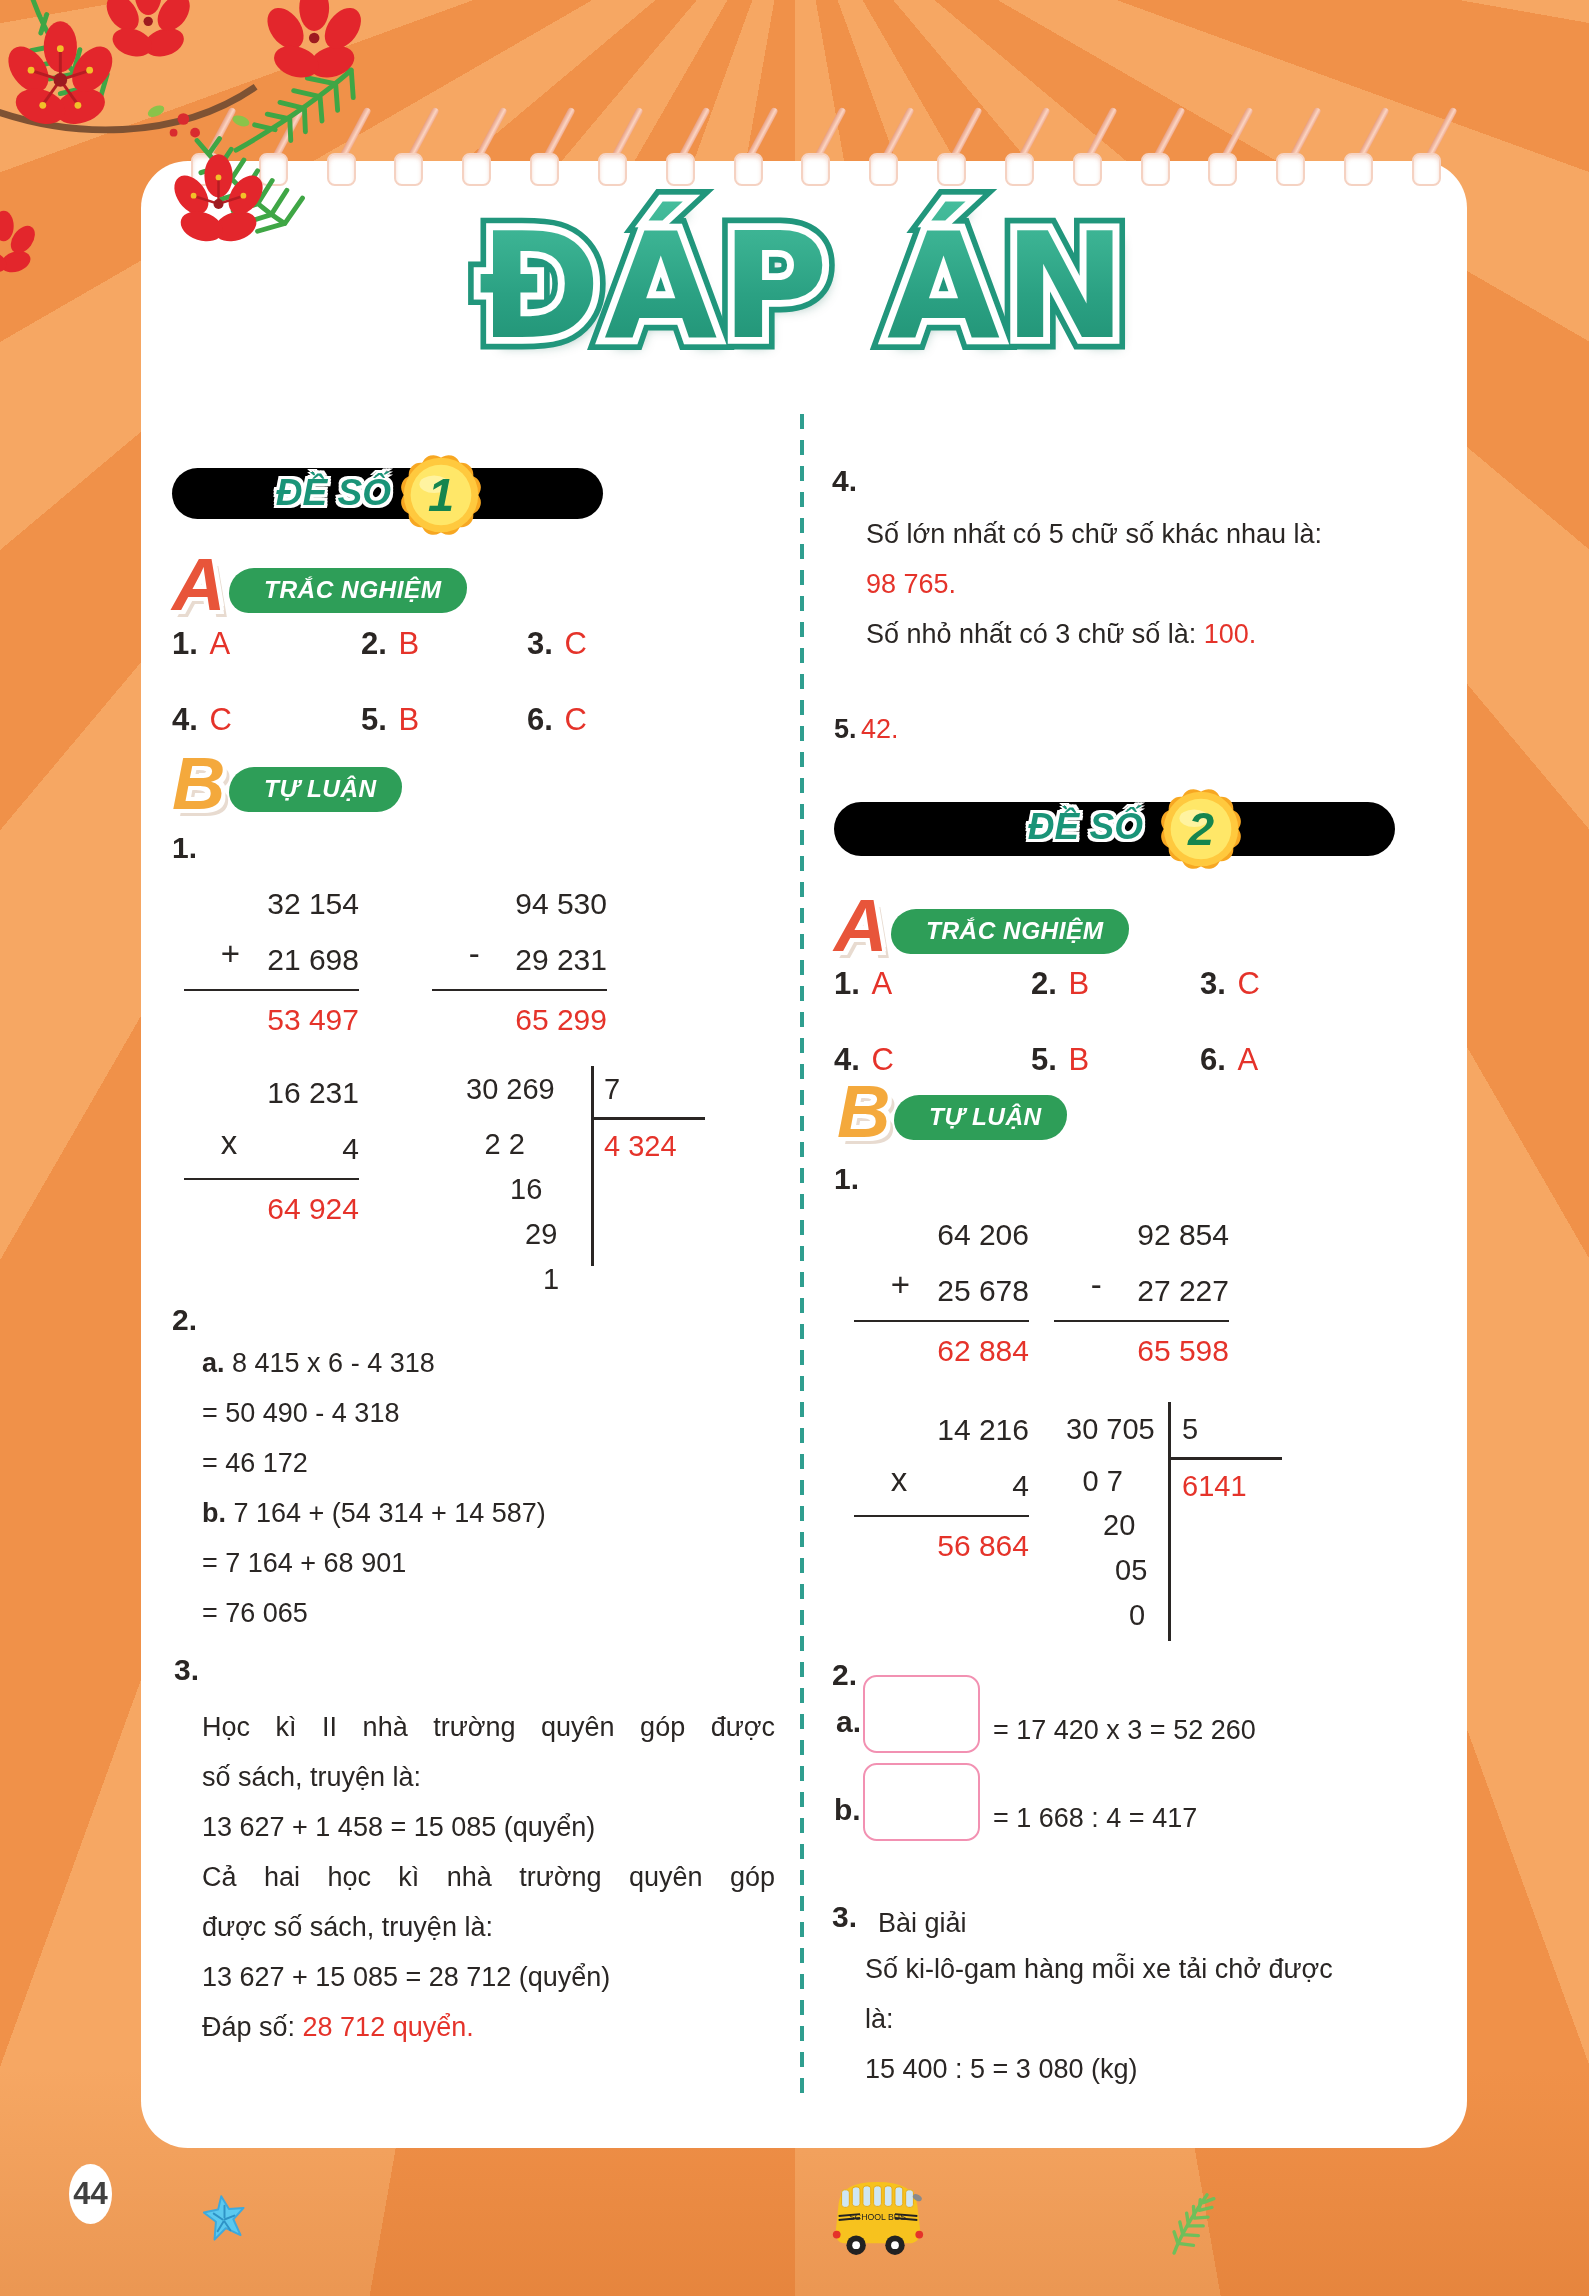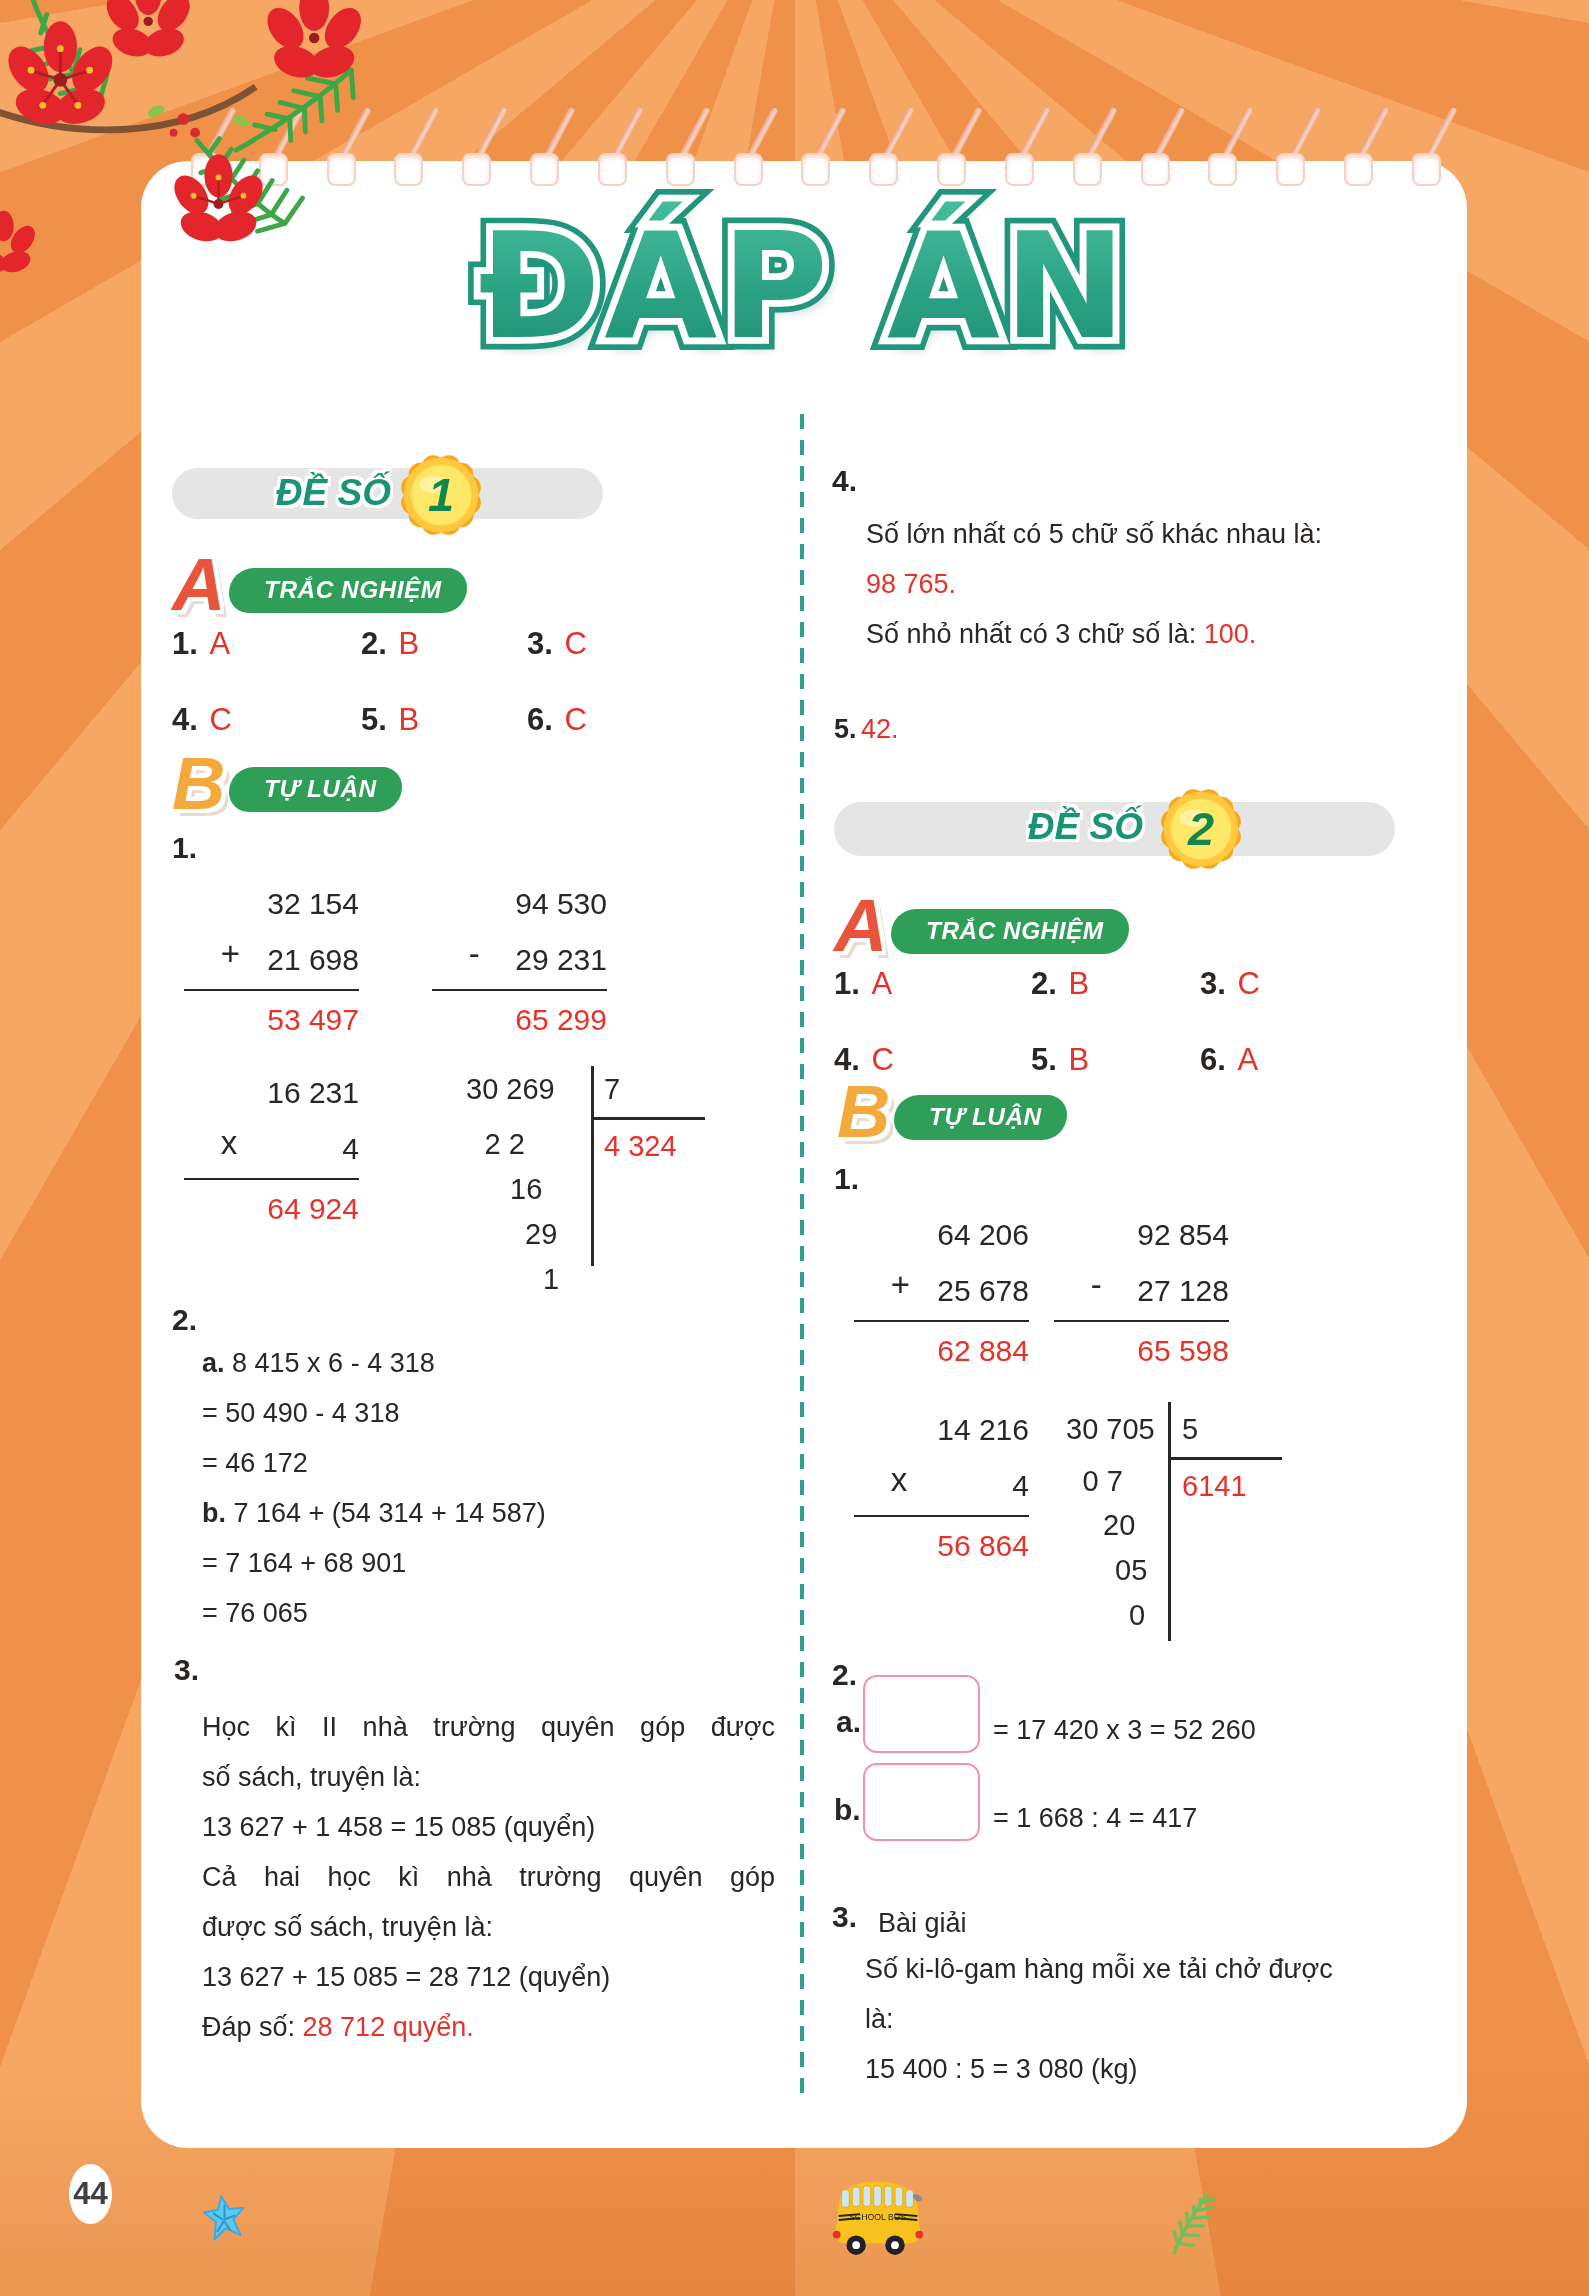--- a/index.html
+++ b/index.html
@@ -26,21 +26,21 @@
 .title-wrap span{position:absolute;left:50%;top:0;transform:translateX(-50%);white-space:nowrap;
   font-weight:900;font-size:146px;letter-spacing:3.9px;font-family:"DejaVu Sans",sans-serif}
 .t-back{color:#21967C;-webkit-text-stroke:25px #21967C;text-shadow:7.8px 9.8px 11.7px rgba(0,90,70,.35)}
 .t-mid{color:#fff;-webkit-text-stroke:13.7px #fff}
 .t-front{color:#2BA183;background:linear-gradient(180deg,#45BD9C 0%,#2BA183 55%,#1E8F72 100%);
   -webkit-background-clip:text;background-clip:text;-webkit-text-fill-color:transparent}
 
 .divider{position:absolute;left:800px;top:414px;width:3.9px;height:1682px;z-index:2;
   background:repeating-linear-gradient(180deg,#2F9E8F 0 14.6px,transparent 14.6px 26px)}
 
-.de-bar{position:absolute;background:#e5e5e5;border-radius:27px;z-index:2}
+.de-bar{position:absolute;background:#000000;border-radius:27px;z-index:2}
 .bar1{left:172px;top:468px;width:431px;height:51px}
 .bar2{left:834px;top:802px;width:561px;height:54px}
 .de-text{position:absolute;top:3.9px;font-weight:900;font-style:italic;font-size:37px;color:#1A9478;white-space:nowrap;
   text-shadow:-2.9px -2.9px 0 #fff,2.9px -2.9px 0 #fff,-2.9px 2.9px 0 #fff,2.9px 2.9px 0 #fff,-2.9px 0 0 #fff,2.9px 0 0 #fff,0 -2.9px 0 #fff,0 2.9px 0 #fff}
 .bar1 .de-text{right:212px}
 .bar2 .de-text{right:252px}
 .sun{position:absolute;width:94px;height:94px;top:-20.5px}
 .bar1 .sun{left:222px}
 .bar2 .sun{left:320px}
 .sun svg{position:absolute;inset:0}
@@ -369,21 +369,21 @@
   <div>64 206</div>
   <span class="vm-op">+</span>
   <div>25 678</div>
   <div class="vm-line"></div>
   <div class="red">62 884</div>
 </div>
 
 <div class="vm" style="left:1083px;top:1207px;width:146px">
   <div>92 854</div>
   <span class="vm-op">-</span>
-  <div>27 128</div>
+  <div>27 227</div>
   <div class="vm-line"></div>
   <div class="red">65 598</div>
 </div>
 
 <div class="vm" style="left:883px;top:1402px;width:146px">
   <div>14 216</div>
   <span class="vm-op">x</span>
   <div>4</div>
   <div class="vm-line"></div>
   <div class="red">56 864</div>

